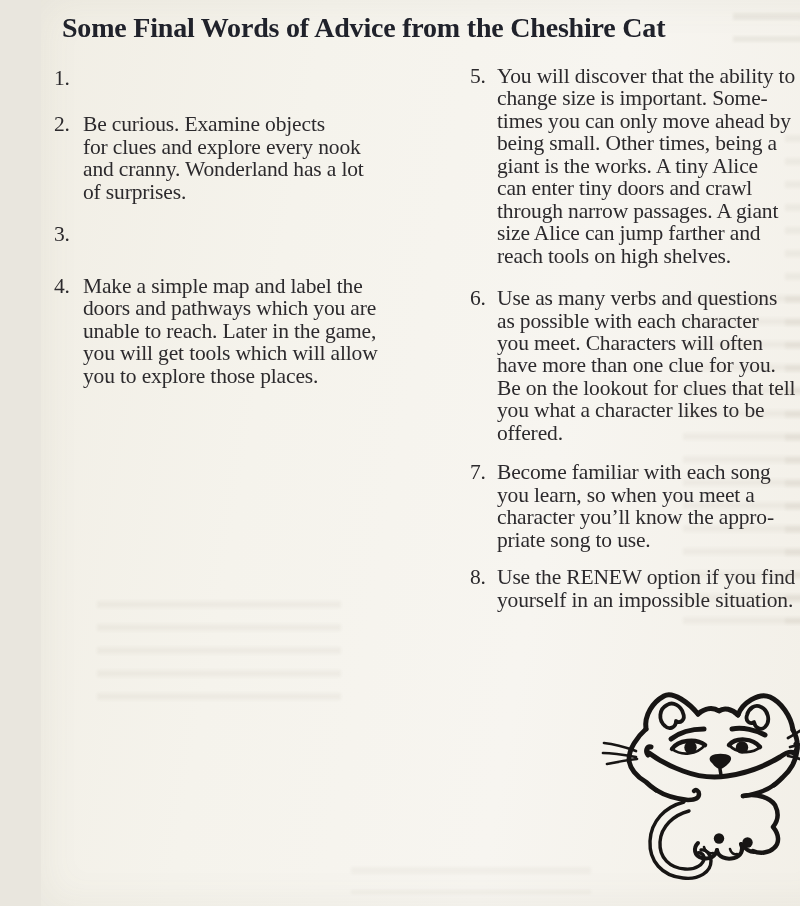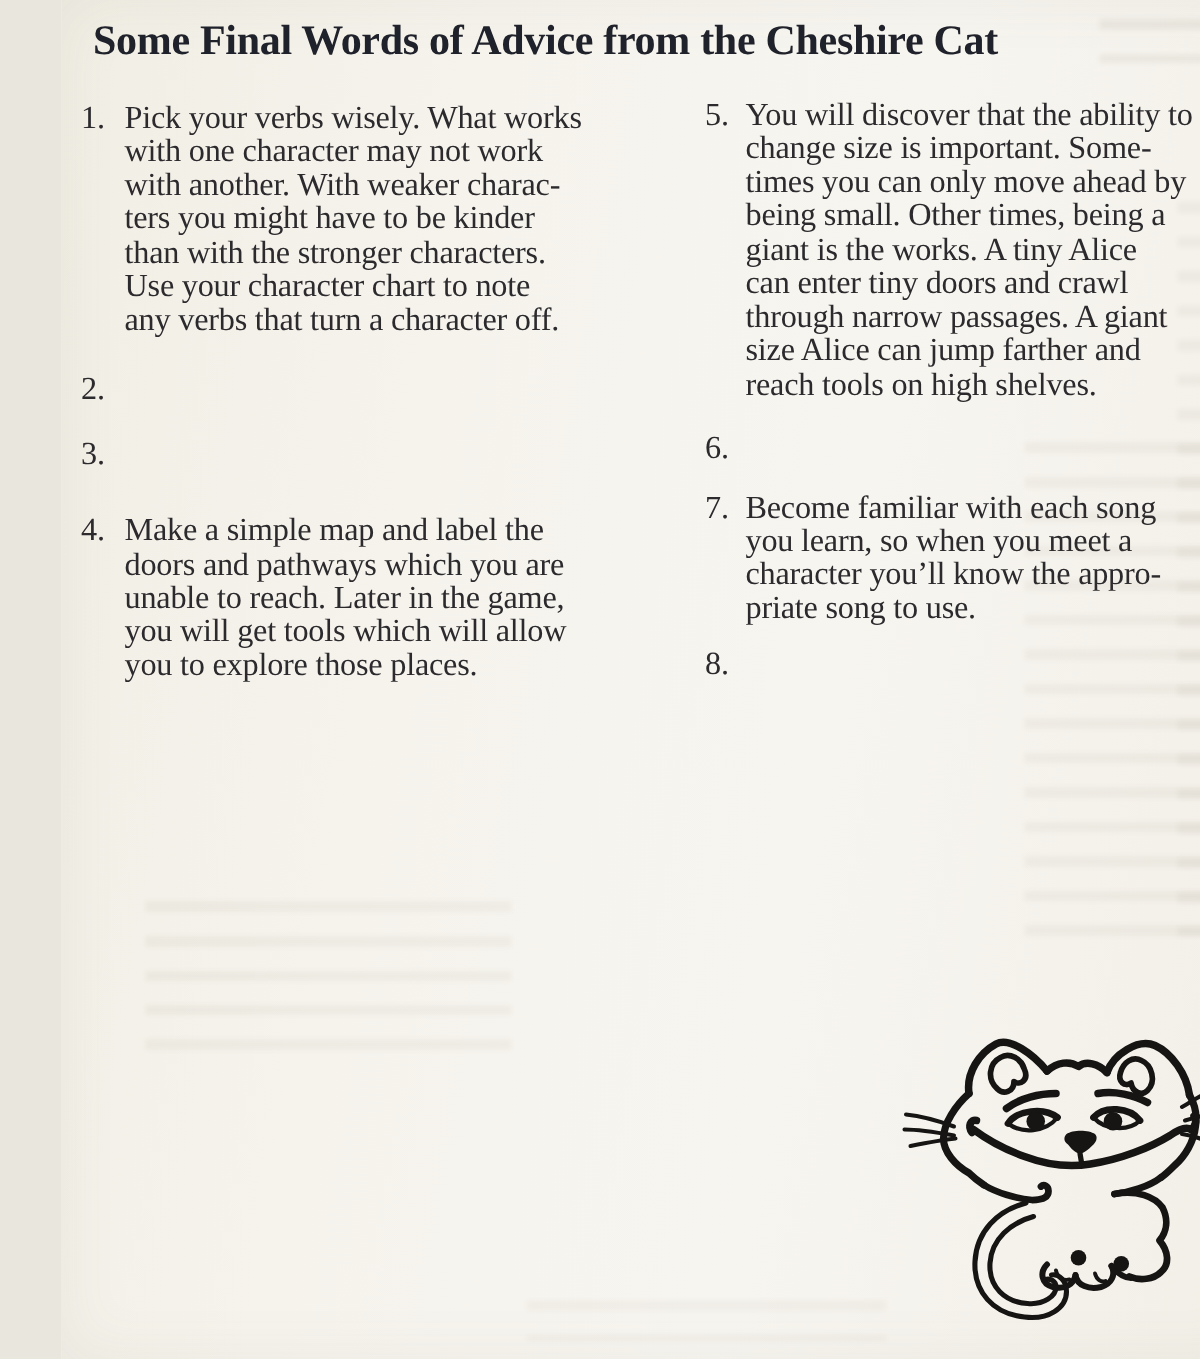--- a/index.html
+++ b/index.html
@@ -58,30 +58,27 @@
 </head>
 <body>
 
 <div class="page">
 
   <h1 class="title">Some Final Words of Advice from the Cheshire Cat</h1>
 
   <div class="col col-left">
     <div class="item">
       <span class="num">1.</span>
-      <span class="txt">Pick your verbs wisely. What works
-with one character may not work
-with another. With weaker charac-
-ters you might have to be kinder
-than with the stronger characters.
-Use your character chart to note
-any verbs that turn a character off.</span>
     </div>
     <div class="item">
       <span class="num">2.</span>
+      <span class="txt">Be curious. Examine objects
+for clues and explore every nook
+and cranny. Wonderland has a lot
+of surprises.</span>
     </div>
     <div class="item">
       <span class="num">3.</span>
     </div>
     <div class="item">
       <span class="num">4.</span>
       <span class="txt">Make a simple map and label the
 doors and pathways which you are
 unable to reach. Later in the game,
 you will get tools which will allow
@@ -97,30 +94,39 @@
 times you can only move ahead by
 being small. Other times, being a
 giant is the works. A tiny Alice
 can enter tiny doors and crawl
 through narrow passages. A giant
 size Alice can jump farther and
 reach tools on high shelves.</span>
     </div>
     <div class="item">
       <span class="num">6.</span>
+      <span class="txt">Use as many verbs and questions
+as possible with each character
+you meet. Characters will often
+have more than one clue for you.
+Be on the lookout for clues that tell
+you what a character likes to be
+offered.</span>
     </div>
     <div class="item">
       <span class="num">7.</span>
       <span class="txt">Become familiar with each song
 you learn, so when you meet a
 character you’ll know the appro-
 priate song to use.</span>
     </div>
     <div class="item">
       <span class="num">8.</span>
+      <span class="txt">Use the RENEW option if you find
+yourself in an impossible situation.</span>
     </div>
   </div>
 
   <div class="ghost ghost-top-right"></div>
   <div class="ghost ghost-right-mid"></div>
   <div class="ghost ghost-bottom-left"></div>
   <div class="ghost ghost-right-edge"></div>
   <div class="ghost ghost-bottom-strip"></div>
   <div class="smudge"></div>
 

